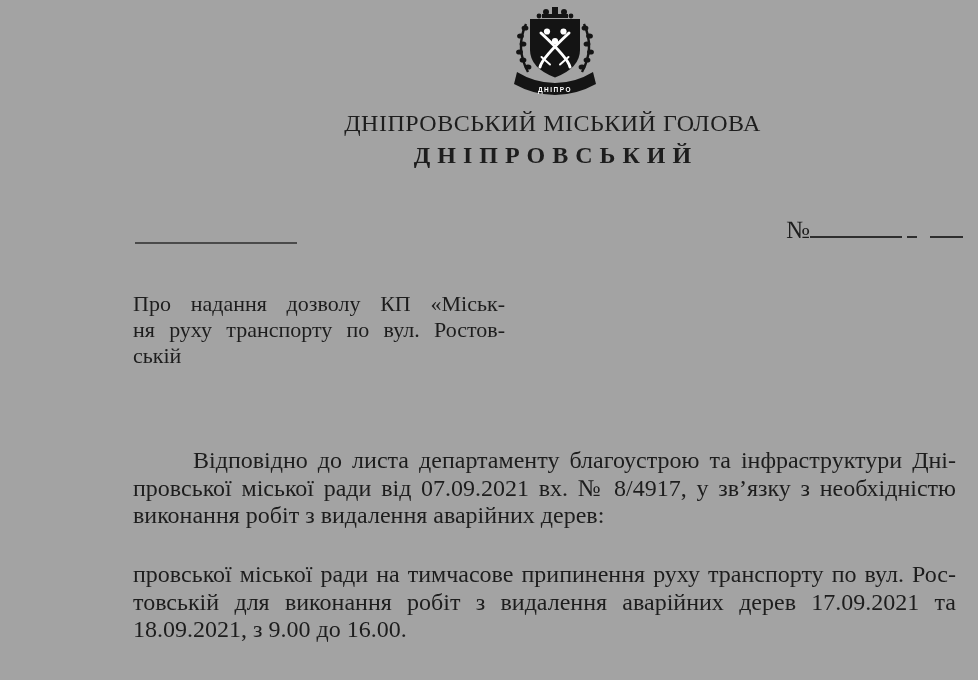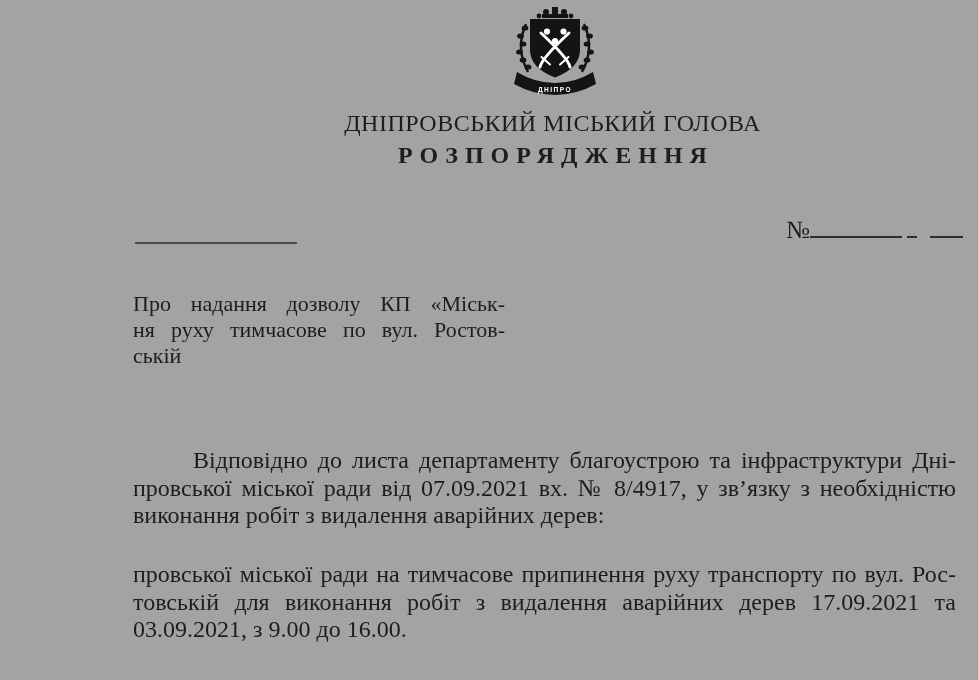--- a/index.html
+++ b/index.html
@@ -153,40 +153,40 @@
         <path d="M66.5,51 L58,58.5" stroke-width="2"></path>
       </g>
 
       <path d="M15,66 Q33,77 53,77 Q73,77 91,66 L94,78 Q74,89 53,89 Q32,89 12,78 Z" fill="#141414"></path>
       <text x="53" y="85.5" text-anchor="middle" font-size="6.5" letter-spacing="1.5" fill="#ffffff" font-family="Liberation Sans, sans-serif" font-weight="bold">ДНІПРО</text>
     </svg>
   </div>
 
   <div class="header-block">
     <div class="authority">ДНІПРОВСЬКИЙ МІСЬКИЙ ГОЛОВА</div>
-    <div class="doctype">РОЗПОРЯДЖЕННЯ</div>
+    <div class="doctype">ДНІПРОВСЬКИЙ</div>
   </div>
 
   <div class="date-blank"></div>
 
   <div class="number-field">
     <span>№</span><span class="uline u-long"></span><span class="uline u-dash"></span><span class="uline u-short"></span>
   </div>
 
   <div class="subject-block">
     <div class="jline">Про надання дозволу КП «Міськ-</div>
-    <div class="jline">ня руху тимчасове по вул. Ростов-</div>
+    <div class="jline">ня руху транспорту по вул. Ростов-</div>
     <div class="jline last-line">ській</div>
   </div>
 
   <div class="para para-1">
     <div class="jline first-indent">Відповідно до листа департаменту благоустрою та інфраструктури Дні-</div>
     <div class="jline">провської міської ради від 07.09.2021 вх. № 8/4917, у зв’язку з необхідністю</div>
     <div class="jline last-line">виконання робіт з видалення аварійних дерев:</div>
   </div>
 
   <div class="para para-2">
     <div class="jline">провської міської ради на тимчасове припинення руху транспорту по вул. Рос-</div>
     <div class="jline">товській для виконання робіт з видалення аварійних дерев 17.09.2021 та</div>
-    <div class="jline last-line">03.09.2021, з 9.00 до 16.00.</div>
+    <div class="jline last-line">18.09.2021, з 9.00 до 16.00.</div>
   </div>
 
 </div>
 
 </body></html>

